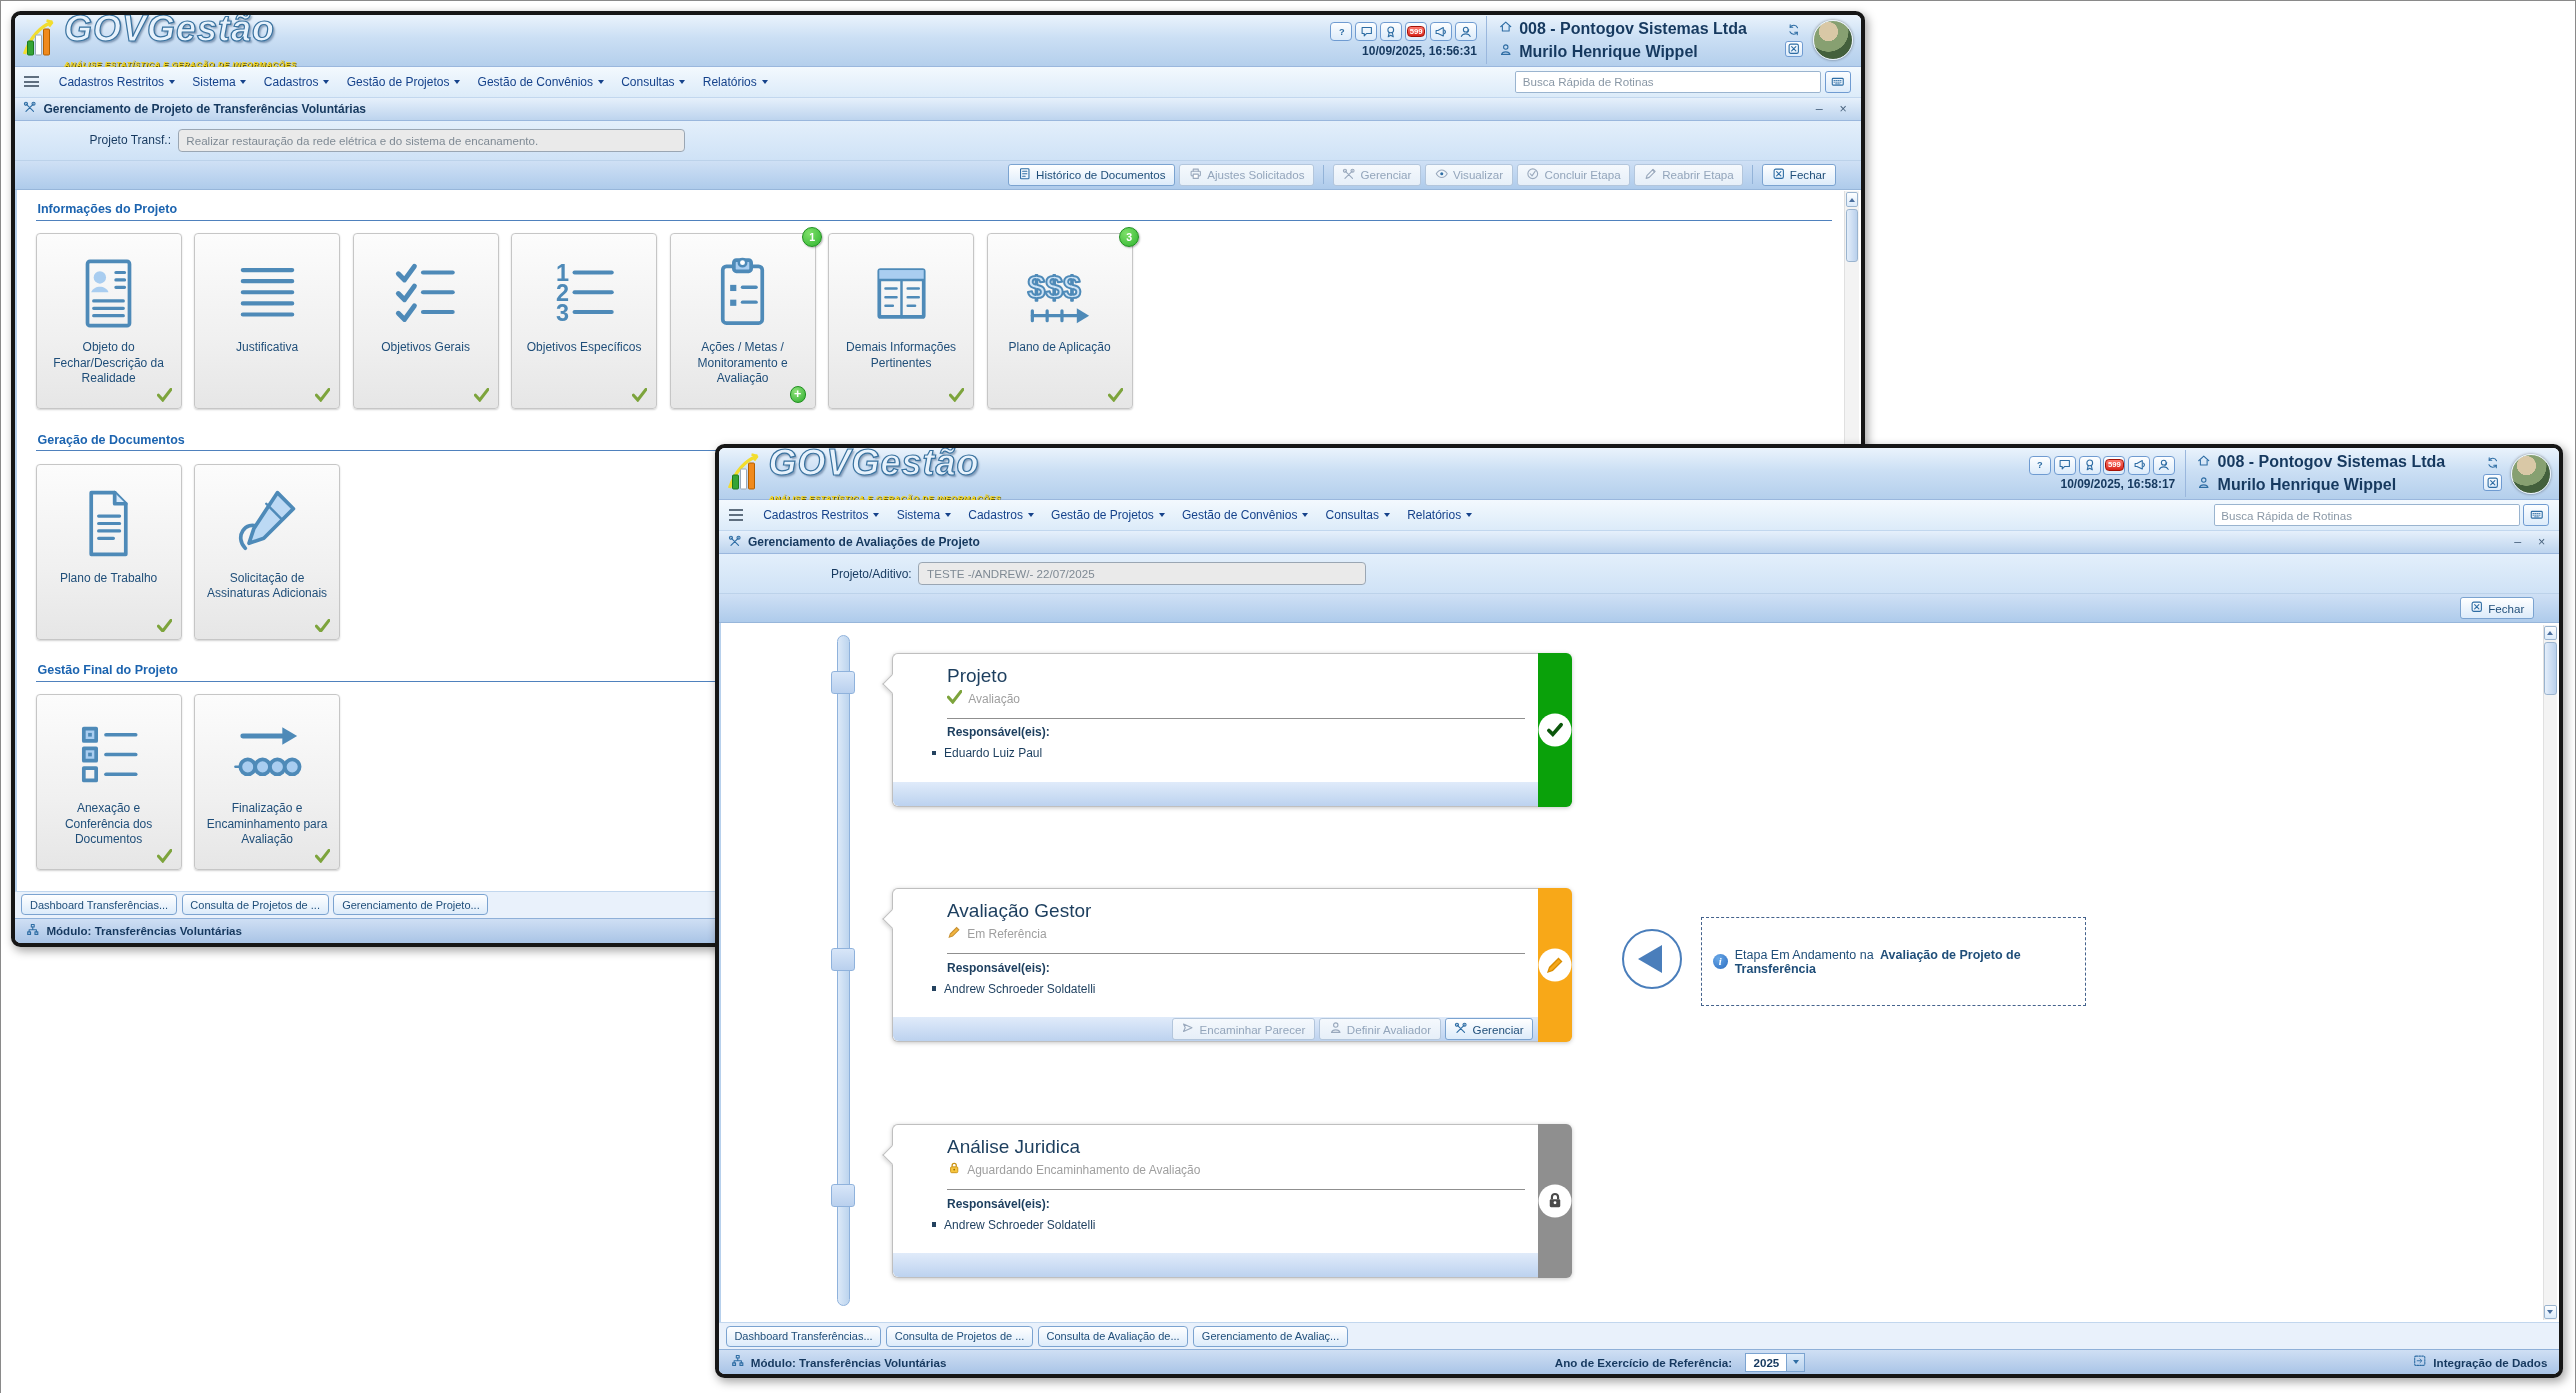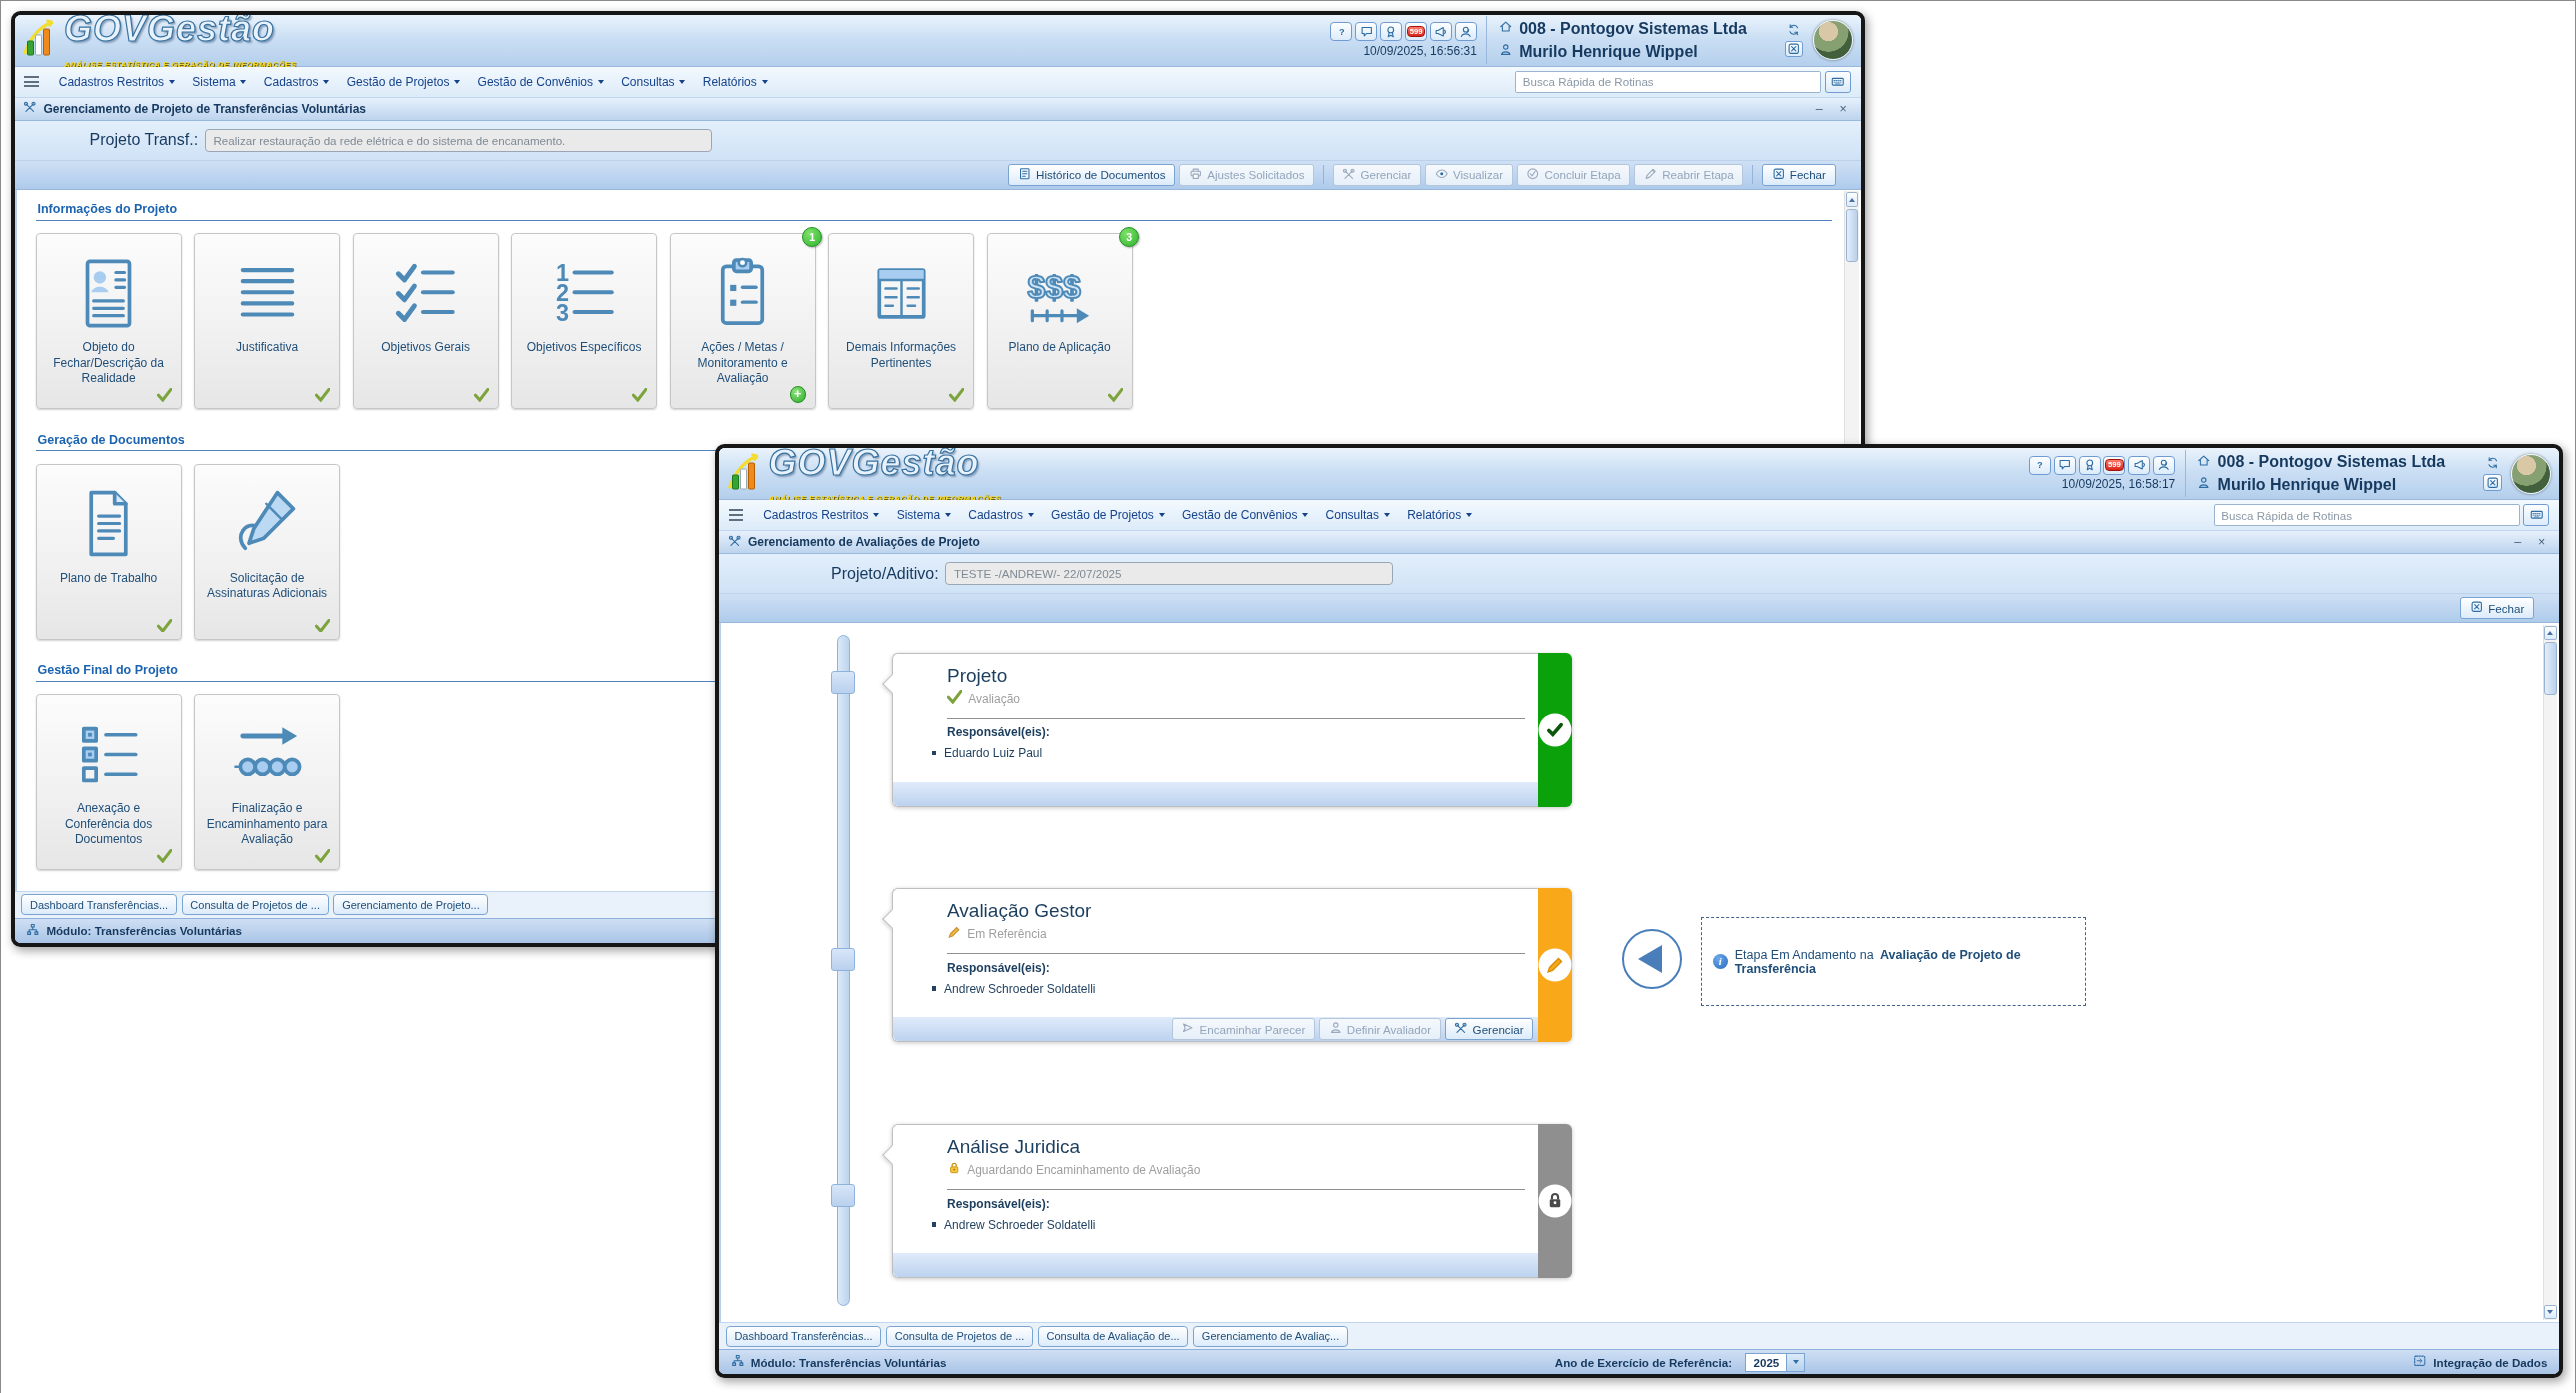--- a/index.html
+++ b/index.html
@@ -14,21 +14,21 @@
 .win-header{flex:none;height:52px;display:flex;align-items:stretch;gap:9.6px;padding:1.9px 7.7px;background:linear-gradient(180deg,#eaf3fc 0%,#cbdff4 45%,#b4cfec 100%);border-bottom:1px solid #9ab7dd}
 .logo{display:flex;align-items:center;gap:6.7px;min-width:241px}
 .logo-text-wrap{display:flex;flex-direction:column;line-height:1}
 .logo-title{font-size:36px;font-weight:bold;font-style:italic;letter-spacing:1px;color:#e7f2fc;-webkit-text-stroke:1.2px #39729f;text-shadow:1.9px 1.9px 1.9px rgba(40,70,110,.45)}
 .logo-tag{font-size:7.7px;font-weight:bold;font-style:italic;color:#f3d41c;letter-spacing:0.6px;margin-top:14px;text-shadow:1px 1px 0 #6b5d00}
 .hdr-spacer{flex:1}
 .hdr-right{display:flex;flex-direction:column;justify-content:center;align-items:flex-end;gap:2.9px}
 .hdr-icons{display:flex;gap:2.9px}
 .hicon{width:22px;height:19px;border:1px solid #6f9bd1;border-radius:3.9px;background:linear-gradient(#fdfeff,#dcebfa);display:flex;align-items:center;justify-content:center}
 .badge-pill{background:linear-gradient(#ff7a6e,#d8241a);border:1px solid #a31208;color:#fff;font-size:7.7px;font-weight:bold;border-radius:3.9px;padding:0 1.9px;line-height:9.6px}
-.hdr-datetime{font-size:12px;font-weight:normal;color:#16395f}
+.hdr-datetime{font-size:12px;font-weight:bold;color:#16395f}
 .user-panel{border-left:1px solid #9ab7dd;padding:3.9px 11.6px;display:flex;flex-direction:column;justify-content:center;gap:4.8px;min-width:289px}
 .up-row{display:flex;align-items:center;gap:6.7px;font-size:16px;font-weight:bold;color:#16395f}
 .win-ctrl{display:flex;flex-direction:column;justify-content:center;align-items:center;gap:4.8px}
 .wc-btn{width:18.3px;height:16.4px;border:1px solid #6f9bd1;border-radius:2.9px;background:linear-gradient(#fdfeff,#dcebfa);display:flex;align-items:center;justify-content:center}
 .wc-sync{display:flex;align-items:center;justify-content:center}
 .avatar{width:40px;height:40px;border-radius:50%;align-self:center;border:1.9px solid #eef5fc;box-shadow:0 0 2.9px rgba(0,0,0,.45);background:radial-gradient(circle at 38% 28%,#d9c8a6 0 26%,#87a071 27% 55%,#43603c 56% 100%)}
 
 
 .menu-row{flex:none;height:31px;display:flex;align-items:center;gap:1.9px;padding:0 9.6px;background:linear-gradient(#f3f9fe,#dcebf9);border-bottom:1px solid #c2d7ee}
 .hamburger{width:14.4px;display:flex;flex-direction:column;gap:2.9px;margin-right:9.6px}
@@ -42,21 +42,21 @@
 .search-input::placeholder{color:#8a98a6}
 .kb-btn{width:26px;height:22px;border:1px solid #6f9bd1;border-radius:2.9px;background:linear-gradient(#fdfeff,#dcebfa);display:flex;align-items:center;justify-content:center}
 
 
 .title-bar{flex:none;height:23px;display:flex;align-items:center;gap:6.7px;padding:0 8.7px;background:linear-gradient(#e6f0fb,#bdd4ee);border-bottom:1px solid #9ab7dd;font-size:12px;font-weight:bold;color:#16395f}
 .tb-sp{flex:1}
 .tb-min,.tb-close{width:17.3px;text-align:center;color:#49637e;font-weight:normal;font-size:12.5px;cursor:default}
 .form-row{flex:none;height:40px;display:flex;align-items:center;background:linear-gradient(#e3effb,#cfe2f6);border-bottom:1px solid #bcd2ea}
 .fr-back{padding-left:75px}
 .fr-front{padding-left:112px}
-.form-label{font-size:16px;color:#16395f;margin-right:6.7px;white-space:nowrap}
+.form-label{font-size:12px;color:#16395f;margin-right:6.7px;white-space:nowrap}
 .form-input{height:23px;border:1px solid #9aa6b3;border-radius:3.9px;background:#eaeaea;color:#7f8a94;font-size:11.6px;padding:0 7.7px;font-family:inherit}
 .toolbar-row{flex:none;height:29px;display:flex;align-items:center;justify-content:flex-end;gap:3.9px;padding:0 25px 0 9.6px;background:linear-gradient(#cfe0f5,#aecbeb);border-bottom:1px solid #97b6da}
 .tb-btn{height:22px;display:inline-flex;align-items:center;gap:4.8px;padding:0 8.7px;border:1px solid #7ba3d0;border-radius:2.9px;background:linear-gradient(#ffffff,#dcebfa);font-size:11.6px;color:#1f4e79;font-family:inherit;white-space:nowrap}
 .tb-btn.disabled{color:#93a5bb;border-color:#b3c6dc;background:linear-gradient(#f5f9fd,#e6eff8)}
 .tb-btn.disabled svg{stroke:#9aa9bd}
 .tb-sep{width:1px;height:19px;background:#93b3d8;margin:0 4.8px}
 
 
 .content{flex:1;position:relative;background:#fff;border-left:2.9px solid #b7d0ec;overflow:hidden}
 .content-pad{padding:5.8px 29px 0 19px}

